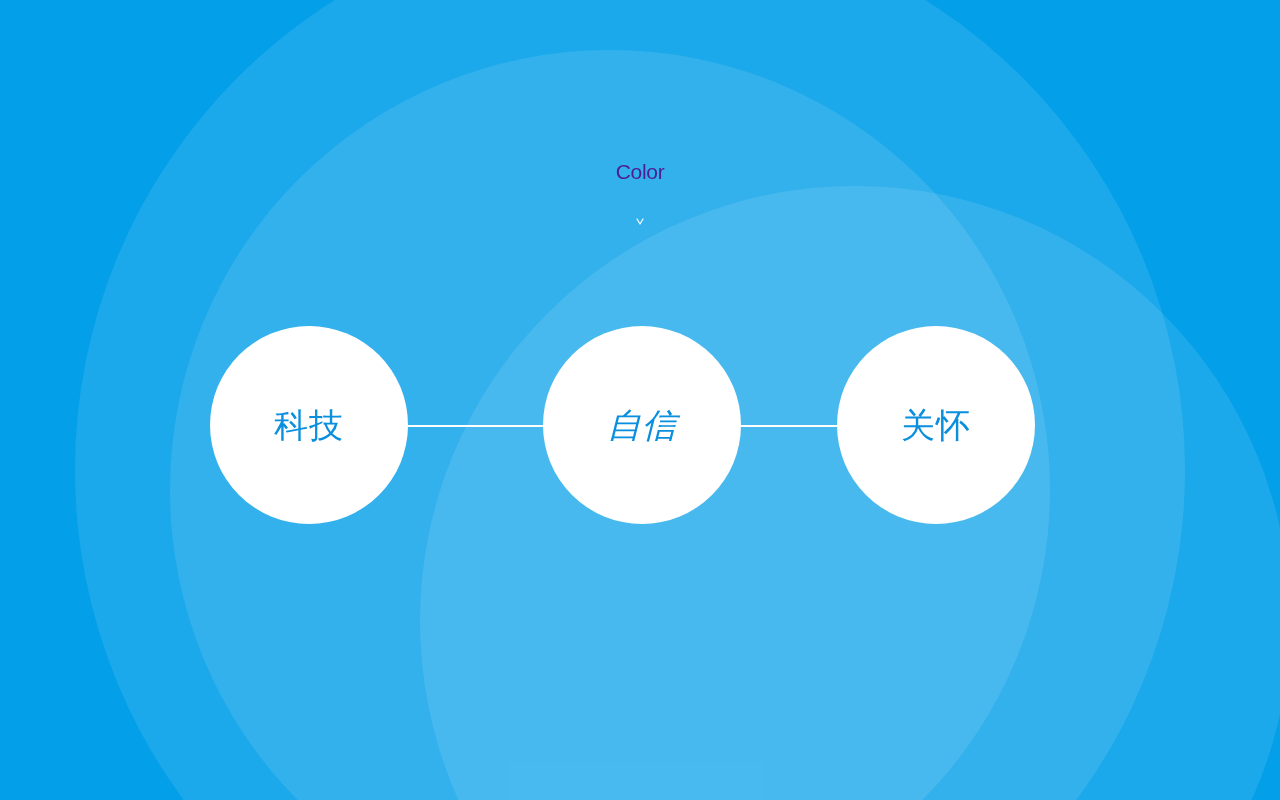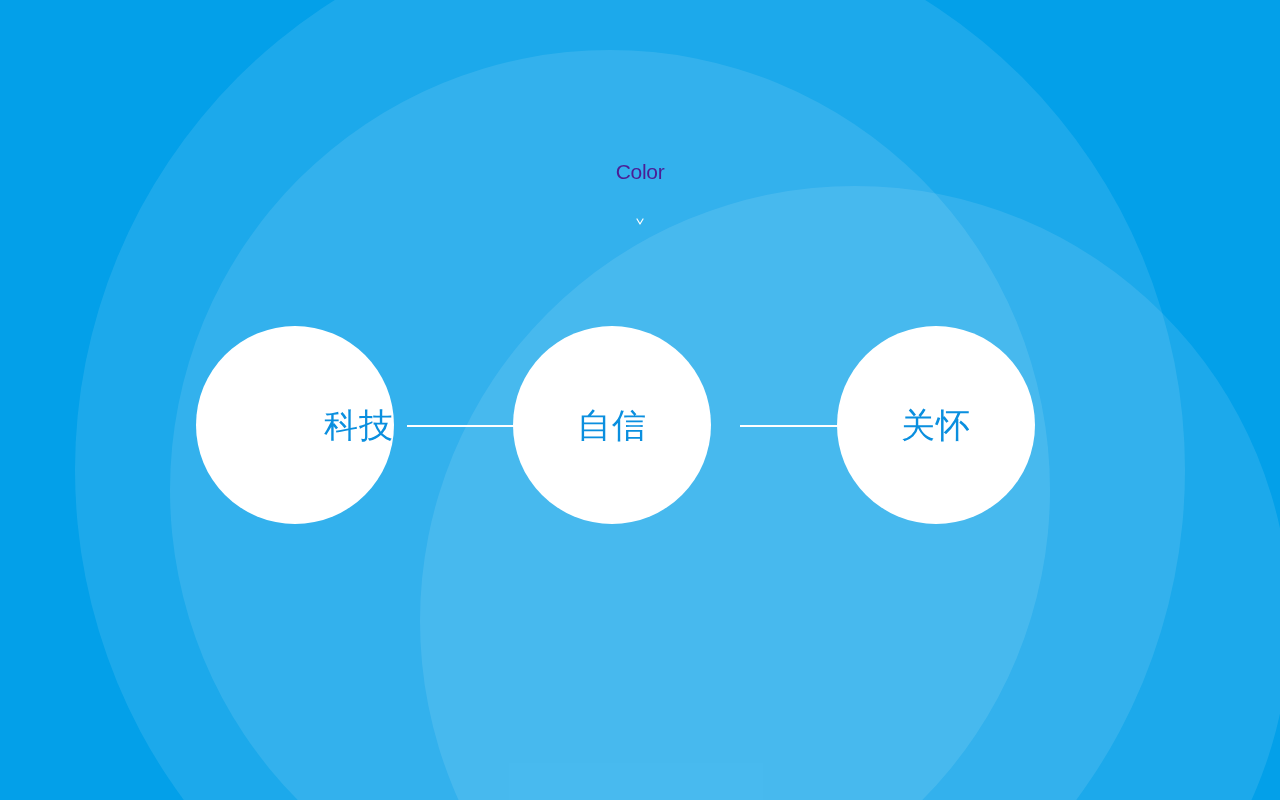--- a/index.html
+++ b/index.html
@@ -71,21 +71,21 @@
 
 <div class="title">Color</div>
 
 <svg class="chevron" viewBox="0 0 12 10">
   <polyline points="3,3 6,8 9,3" fill="none" stroke="#ffffff" stroke-width="1.2" stroke-linecap="round" stroke-linejoin="round"></polyline>
 </svg>
 
 <div class="connector" style="left:407px; width:138px;"></div>
 <div class="connector" style="left:740px; width:135px;"></div>
 
-<div class="node" style="left:196px;justify-content:flex-end;">
+<div class="node" style="left:210px;">
   <span class="node-label">科技</span>
 </div>
-<div class="node" style="left:513px;">
+<div class="node" style="left:543px;font-style:italic;">
   <span class="node-label">自信</span>
 </div>
 <div class="node" style="left:837px;">
   <span class="node-label">关怀</span>
 </div>
 
 </body></html>

